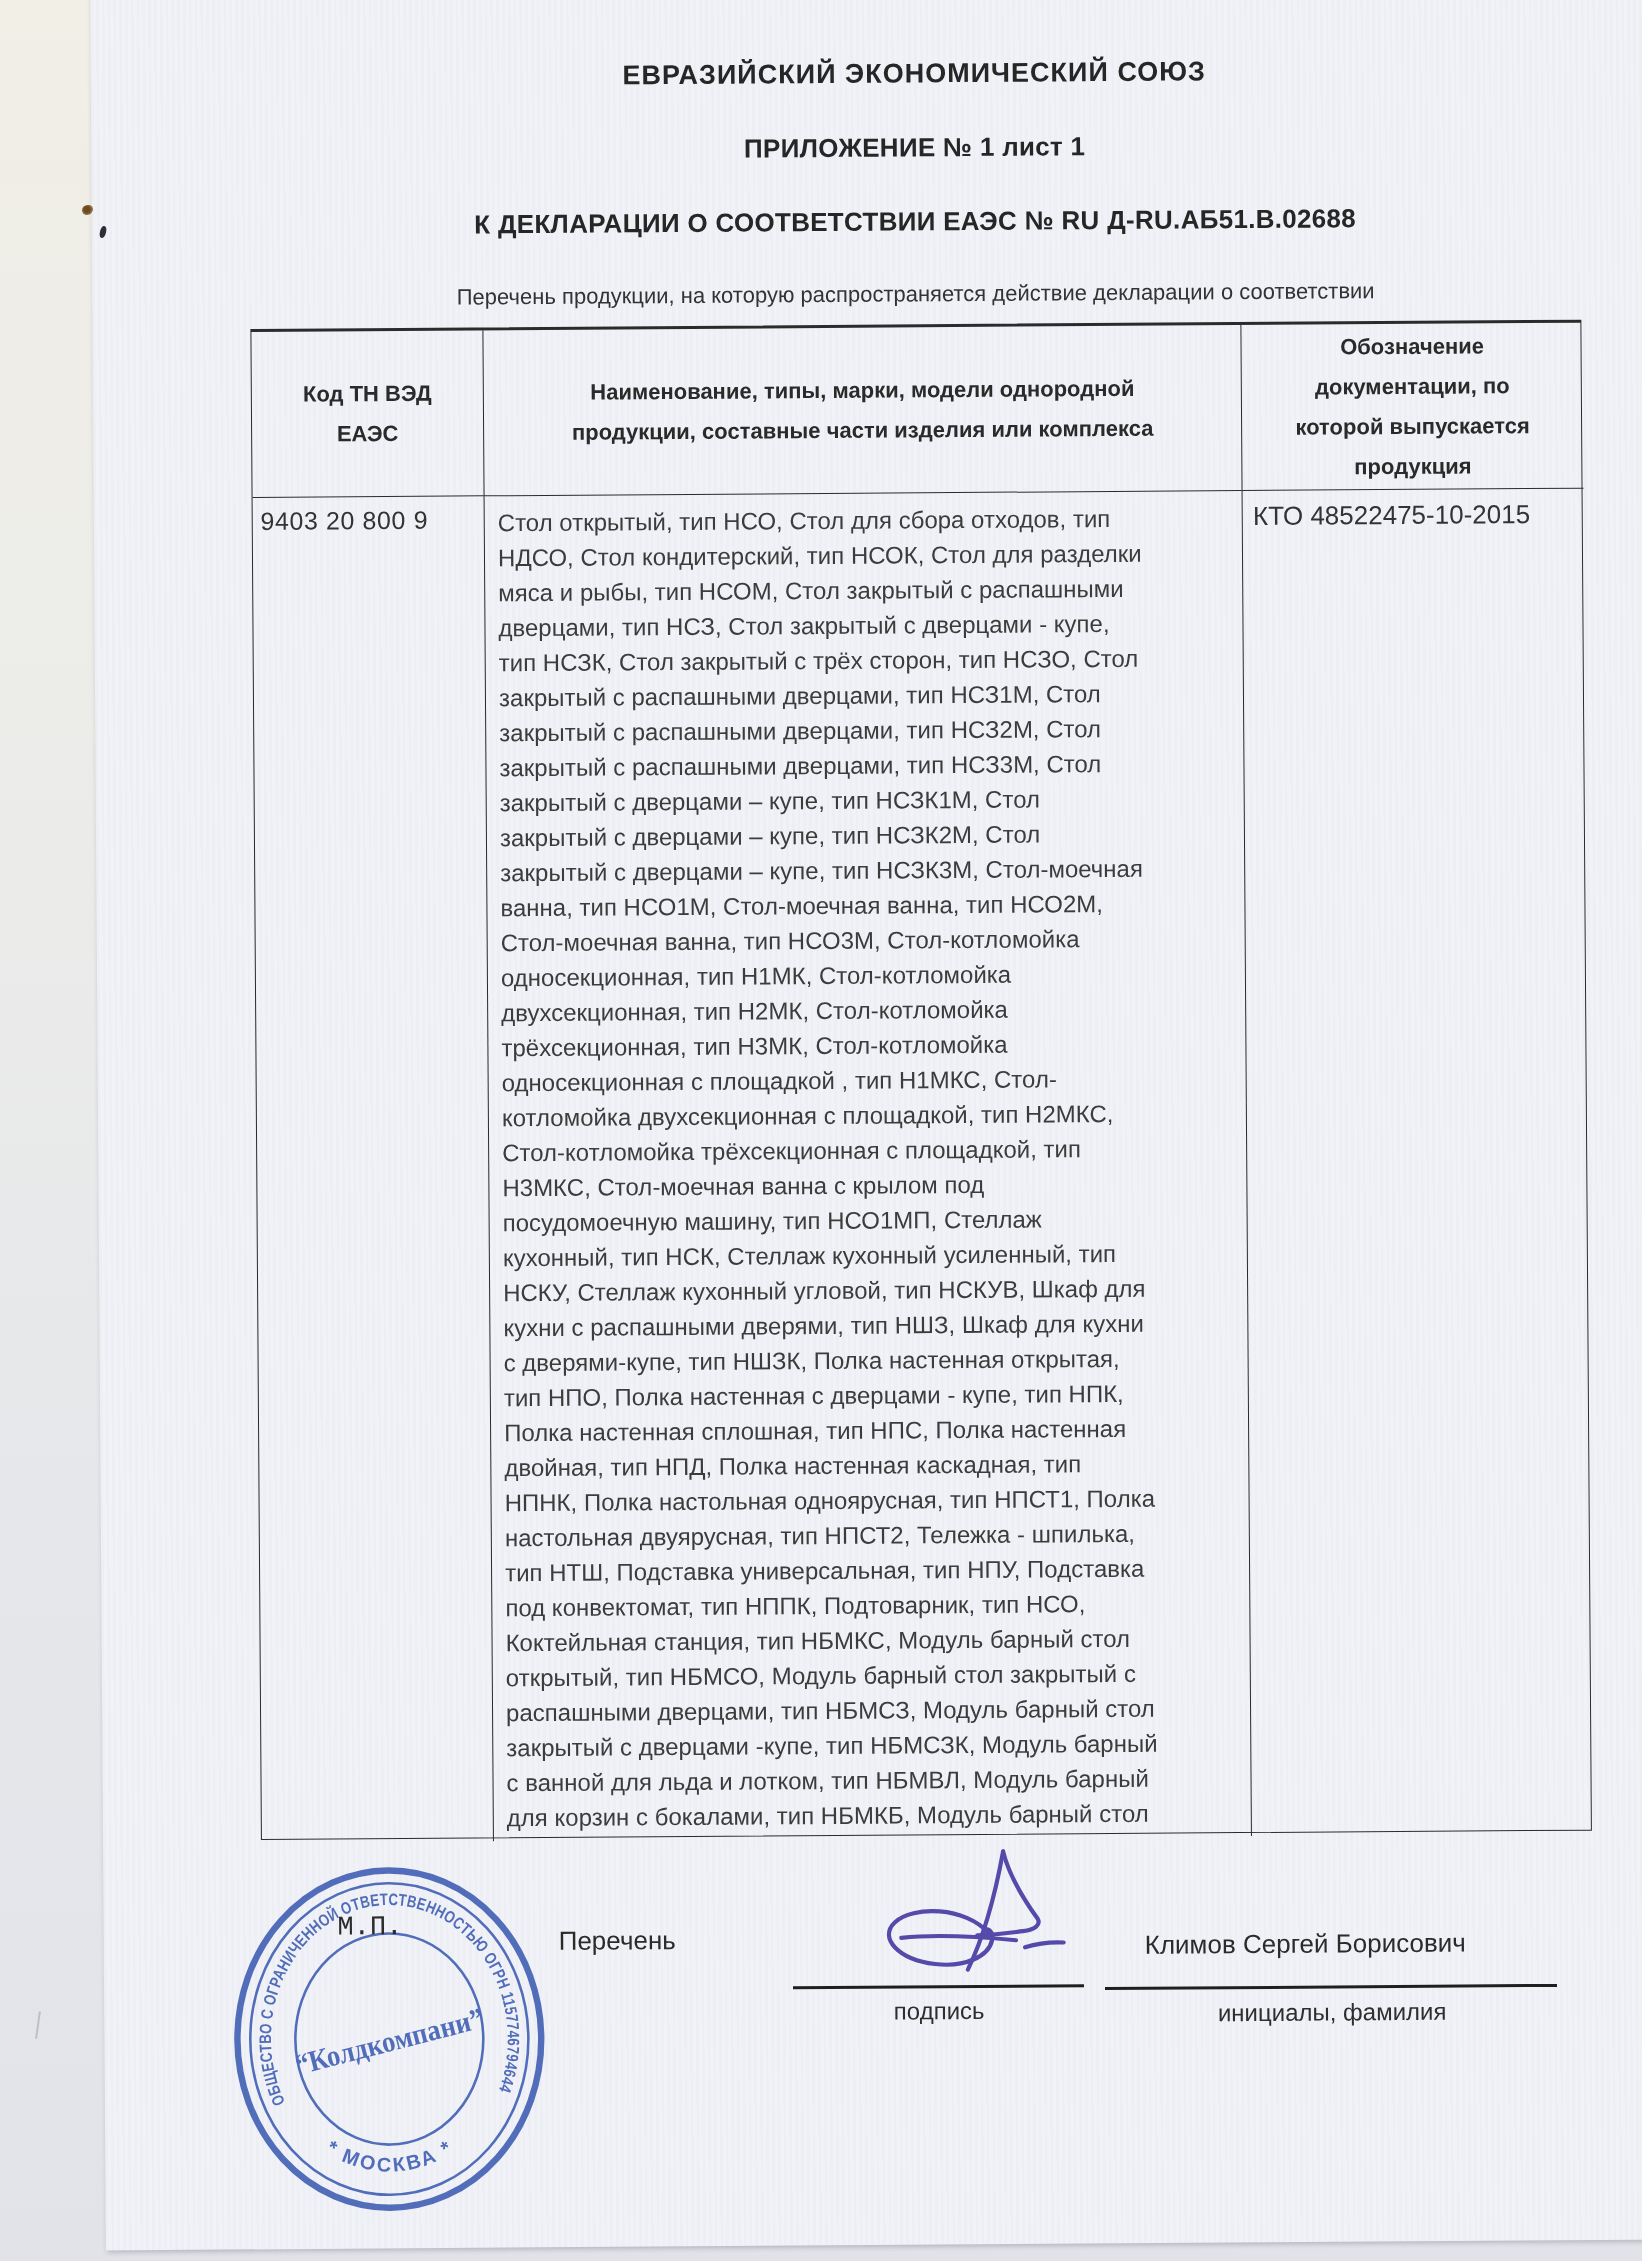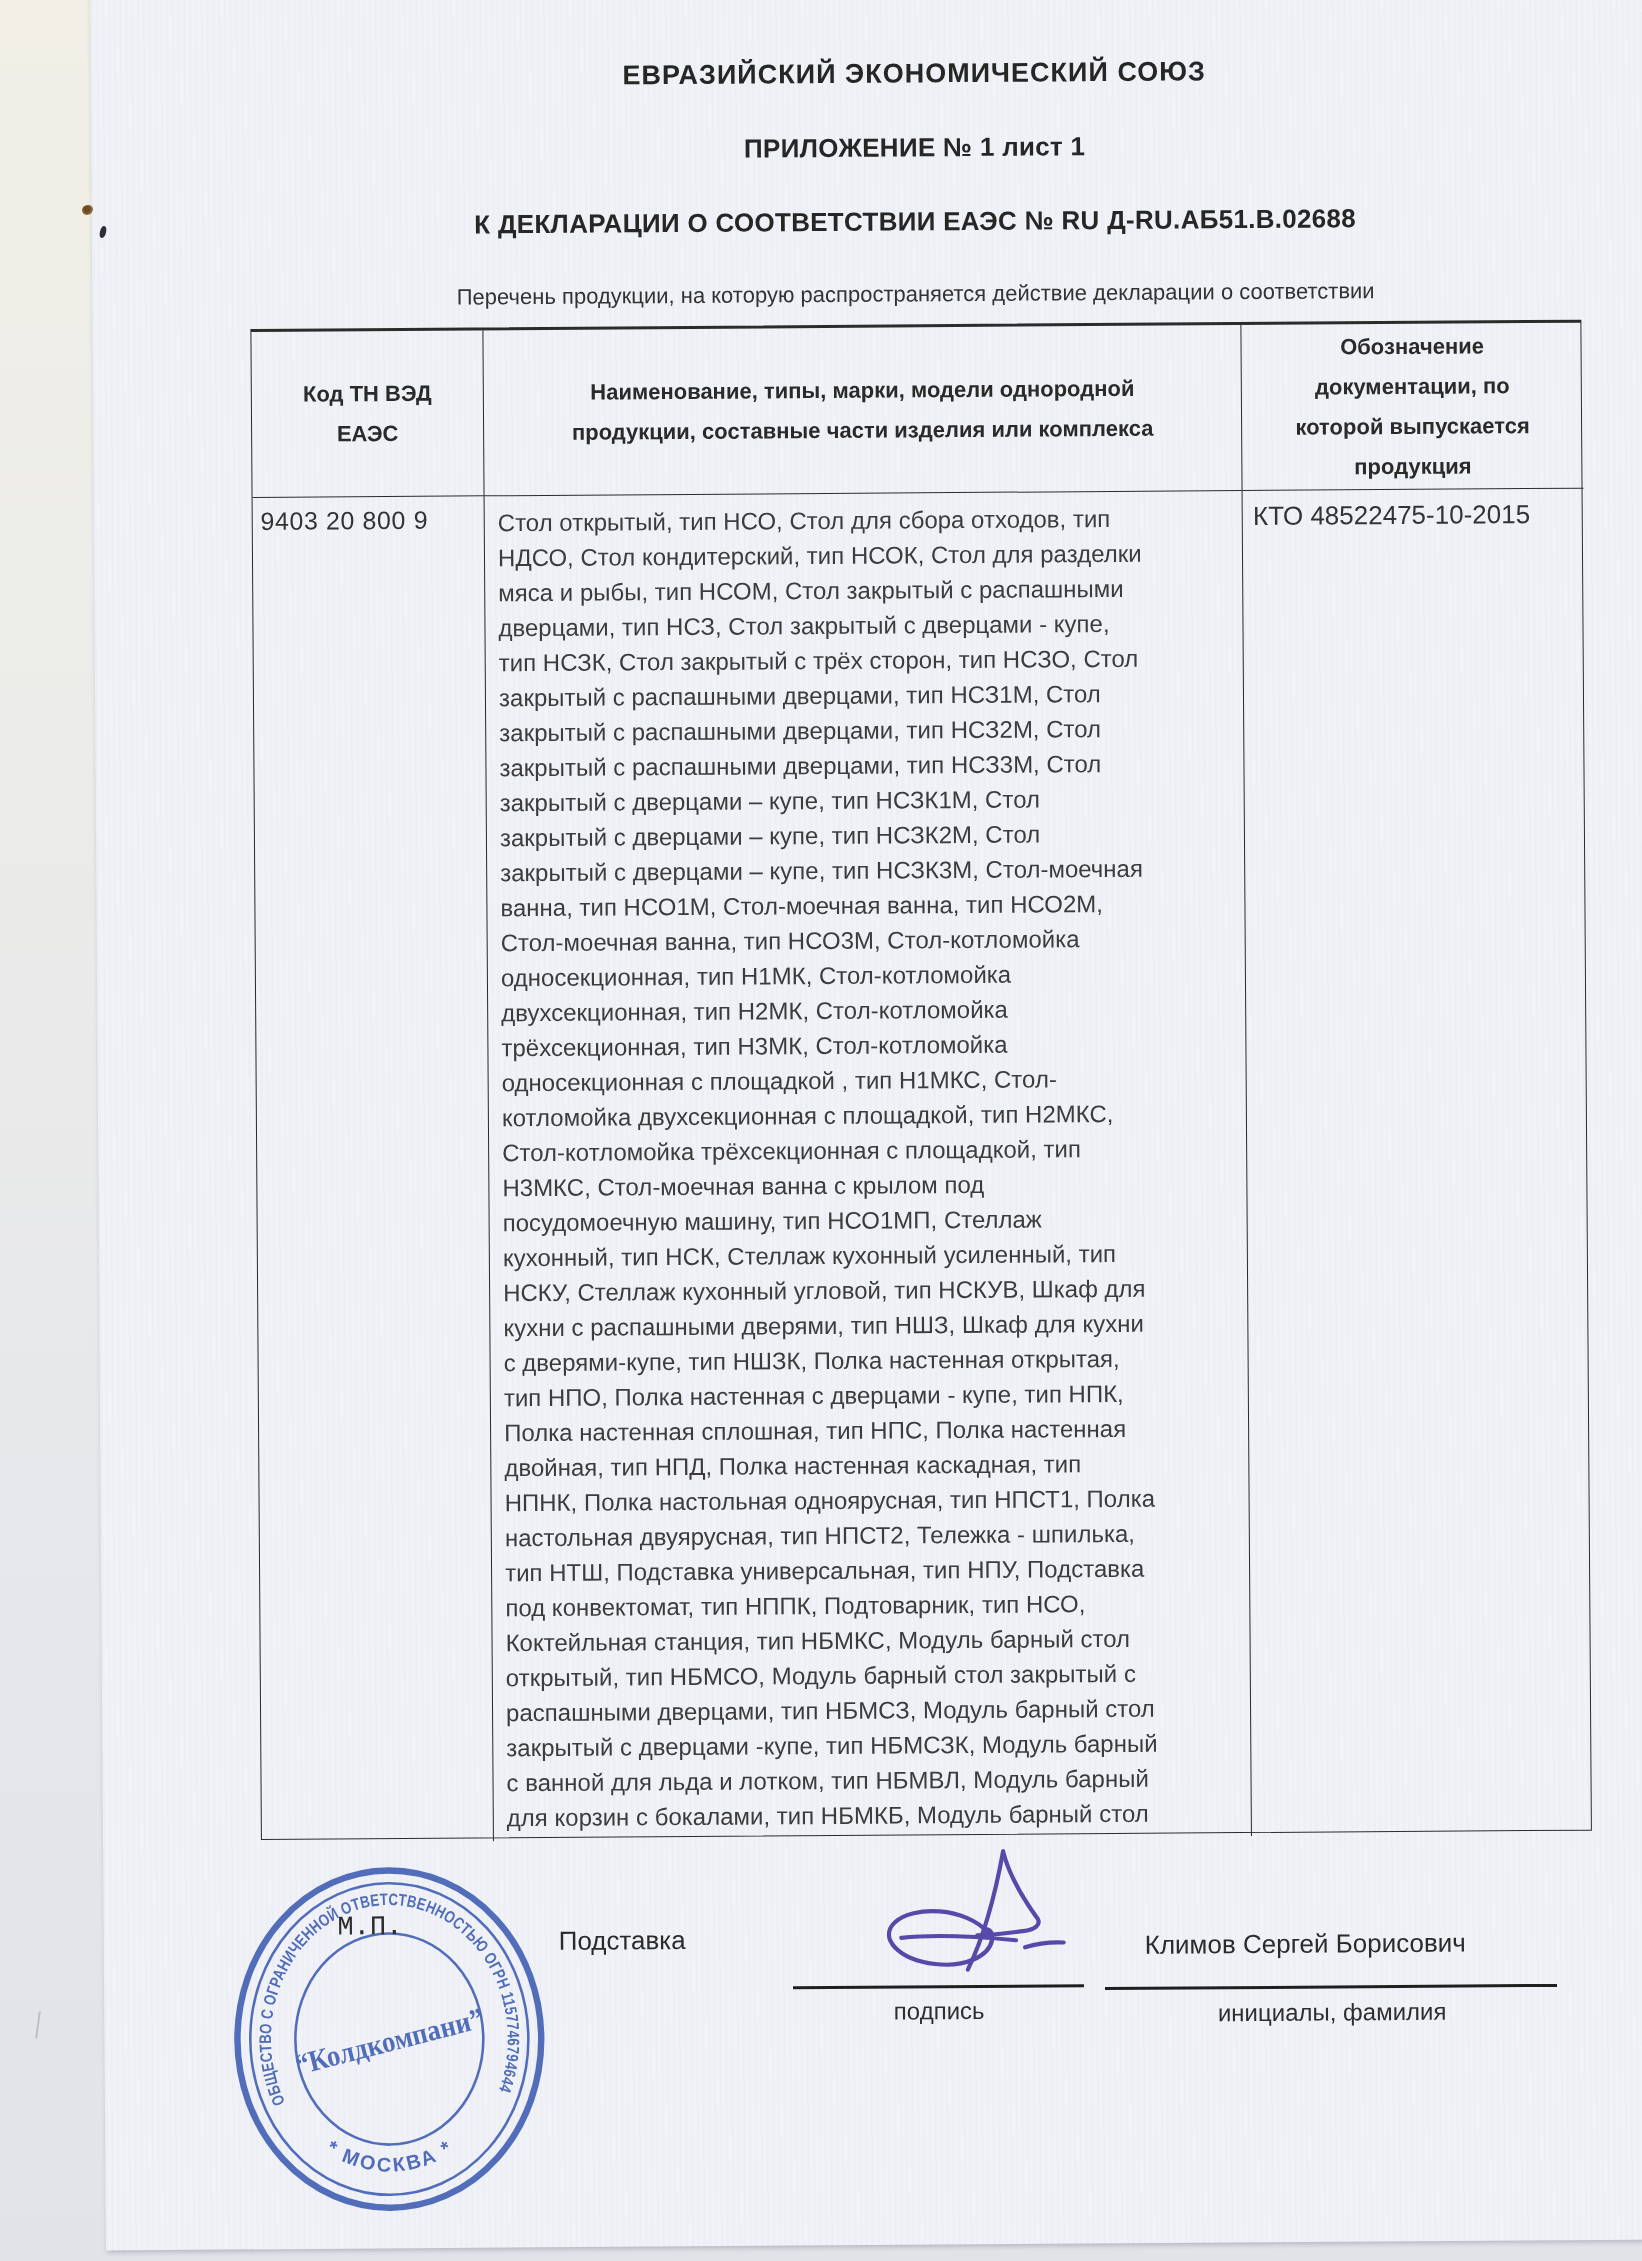--- a/index.html
+++ b/index.html
@@ -115,21 +115,21 @@
 Коктейльная станция, тип НБМКС, Модуль барный стол
 открытый, тип НБМСО, Модуль барный стол закрытый с
 распашными дверцами, тип НБМСЗ, Модуль барный стол
 закрытый с дверцами -купе, тип НБМСЗК, Модуль барный
 с ванной для льда и лотком, тип НБМВЛ, Модуль барный
 для корзин с бокалами, тип НБМКБ, Модуль барный стол</div>
     <div class="cell bcell doc-cell">КТО 48522475-10-2015</div>
   </div>
 
   <div class="flabel mp">М.П.</div>
-  <div class="flabel applicant">Подставка</div>
+  <div class="flabel applicant">Перечень</div>
   <div class="flabel fio">Климов Сергей Борисович</div>
 
   <div class="sigline line1"></div>
   <div class="sigline line2"></div>
   <div class="caption cap1">подпись</div>
   <div class="caption cap2">инициалы, фамилия</div>
 
   <svg class="sig" width="219" height="187" viewBox="0 0 340 290">
     <g fill="none" stroke="#4d41a6" stroke-width="6.5" stroke-linecap="round">
       <path d="M219,63 C212,100 196,180 163,246"></path>

